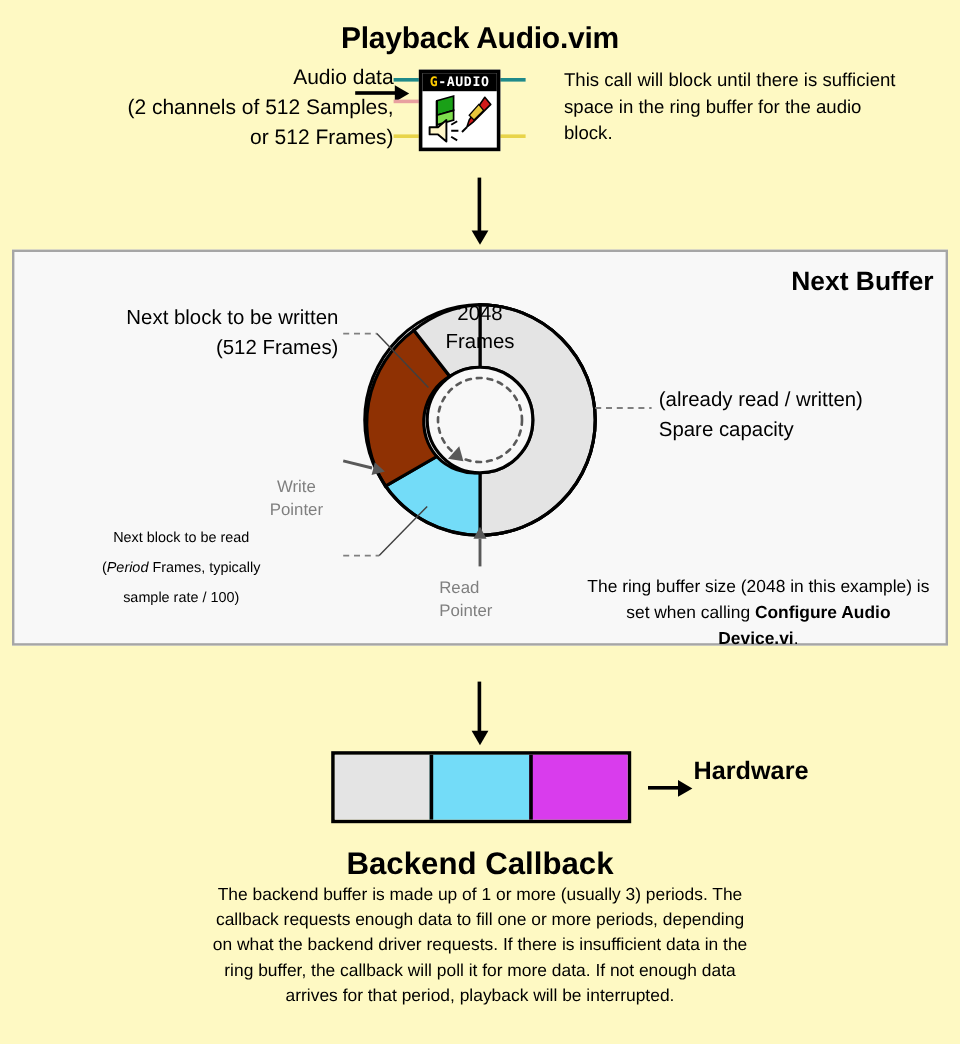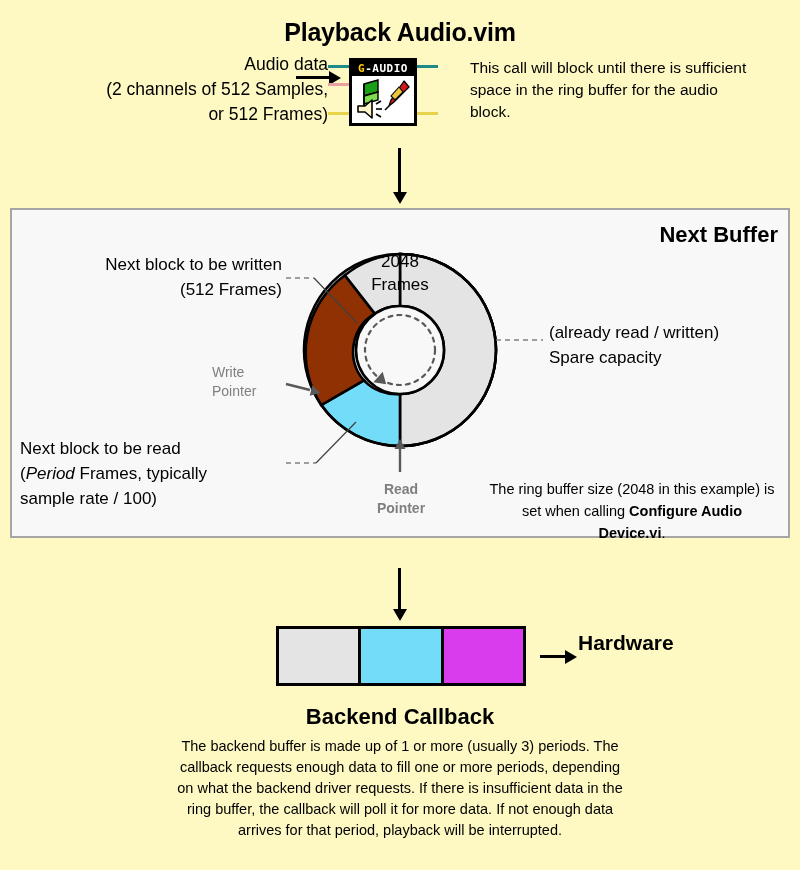--- a/index.html
+++ b/index.html
@@ -142,44 +142,42 @@
 
   
   #label-written {
     left: 20px; top: 252px; width: 262px;
     text-align: right;
     font-size: 17px;
     line-height: 25px;
   }
   #label-read {
     left: 20px; top: 436px; width: 262px;
-    text-align: left;
-    font-size: 17px;
+    text-align: center;
+    font-size: 12px;
     line-height: 25px;
   }
   #label-spare {
     left: 549px; top: 320px; width: 240px;
     text-align: left;
     font-size: 17px;
     line-height: 25px;
   }
   #write-pointer {
-    left: 212px; top: 363px; width: 70px;
-    text-align: left;
+    left: 212px; top: 396px; width: 70px;
+    text-align: center;
     font-size: 14px;
     line-height: 19px;
     color: #7f7f7f;
   }
   #read-pointer {
     left: 366px; top: 480px; width: 70px;
-    text-align: center;
     font-size: 14px;
     line-height: 19px;
     color: #7f7f7f;
-    font-weight: bold;
   }
   #ring-note {
     left: 487px; top: 478px; width: 290px;
     text-align: center;
     font-size: 14.5px;
     line-height: 22px;
   }
   #ring-note b { font-weight: bold; }
 
   
@@ -199,21 +197,21 @@
   #audio-hw {
     left: 578px; top: 628px; width: 210px;
     font-size: 21px;
     font-weight: bold;
     line-height: 30px;
     text-align: left;
   }
   #backend-title {
     left: 0; top: 704px; width: 800px;
     text-align: center;
-    font-size: 22px;
+    font-size: 26px;
     font-weight: bold;
   }
   #backend-note {
     left: 170px; top: 736px; width: 460px;
     text-align: center;
     font-size: 14.5px;
     line-height: 21px;
   }
 
   .italic { font-style: italic; }

